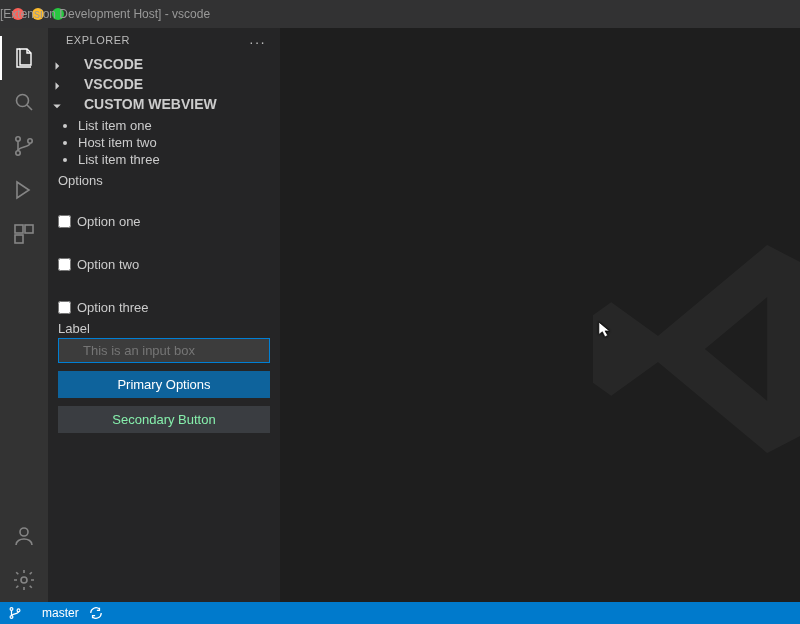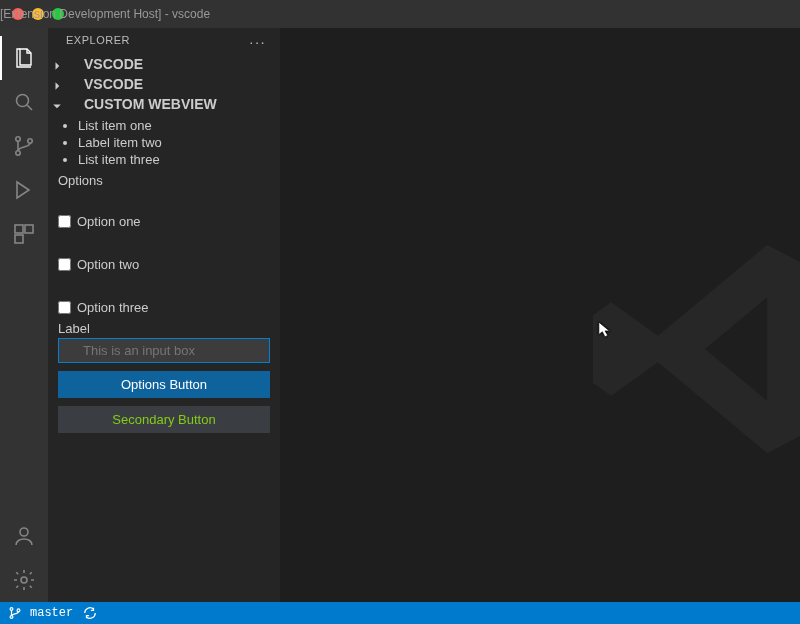--- a/index.html
+++ b/index.html
@@ -34,32 +34,32 @@
   .webview { padding: 4px 10px 10px 10px; font-size: 13px; color: #ccc; }
   .webview ul { list-style: disc; padding-left: 20px; margin-bottom: 4px; }
   .webview ul li { line-height: 1.3; }
   .opts-title { margin-bottom: 2px; }
   .opt-row { display: flex; align-items: center; gap: 6px; padding: 2px 0; margin-top: 24px; }
   .opt-row input[type=checkbox] { width: 13px; height: 13px; accent-color: #0e639c; }
   .label-row { margin-top: 4px; }
   .txt-input { width: 100%; background: #3c3c3c; border: 1px solid #007fd4; color: #cccccc; padding: 4px 24px; font-size: 13px; outline: none; margin-top: 2px; }
   .btn { display: block; width: 100%; text-align: center; padding: 6px 0; margin-top: 8px; font-size: 13px; border: none; cursor: pointer; }
   .btn.primary { background: #0e639c; color: #fff; }
-  .btn.secondary { background: #3a3d41; color: #84cc16; }
+  .btn.secondary { background: #3a3d41; color: #86efac; }
 
   
   .editor { flex: 1; background: #1e1e1e; position: relative; overflow: hidden; }
   .watermark { position: absolute; right: -40px; bottom: 120px; opacity: 0.04; }
   .watermark svg { width: 260px; height: 260px; color: #fff; transform: rotate(0deg); }
   .cursor { position: absolute; left: 318px; top: 293px; }
   .cursor svg { width: 14px; height: 18px; color: #fff; filter: drop-shadow(0 0 1px #000); }
 
   
   .statusbar { height: 22px; background: #007acc; display: flex; align-items: center; color: #fff; font-size: 12px; padding: 0 8px; gap: 10px; }
-  .stat-item { display: flex; align-items: center; gap: 8px; font-family: Liberation Mono, monospace; }
+  .stat-item { display: flex; align-items: center; gap: 20px; }
   .stat-item svg { width: 14px; height: 14px; }
 </style>
 </head>
 <body>
 
 <div class="titlebar">
   <div class="traffic">
     <div class="dot r"></div>
     <div class="dot y"></div>
     <div class="dot g"></div>
@@ -148,39 +148,39 @@
           <svg viewBox="0 0 16 16" fill="currentColor">
             <path d="M3 6l5 5 5-5z"></path>
           </svg>
         </span>
       <span>CUSTOM WEBVIEW</span>
     </div>
 
     <div class="webview">
       <ul>
         <li>List item one</li>
-        <li>Label item two</li>
+        <li>Host item two</li>
         <li>List item three</li>
       </ul>
       <div class="opts-title">Options</div>
       <label class="opt-row">
         <input type="checkbox" style="">
         <span>Option one</span>
       </label>
       <label class="opt-row">
         <input type="checkbox" style="">
         <span>Option two</span>
       </label>
       <label class="opt-row">
         <input type="checkbox" style="">
         <span>Option three</span>
       </label>
       <div class="label-row">Label</div>
       <input class="txt-input" type="text" placeholder="This is an input box" style="">
-      <button class="btn primary">Options Button</button>
+      <button class="btn primary">Primary Options</button>
       <button class="btn secondary">Secondary Button</button>
     </div>
   </div>
 
   <div class="editor">
     <div class="watermark">
       <svg viewBox="0 0 100 100" fill="currentColor">
           <path d="M72 10 L95 22 L95 78 L72 90 L30 55 L12 68 L5 63 L5 37 L12 32 L30 45 Z M72 30 L48 50 L72 70 Z"></path>
         </svg>
     </div>

